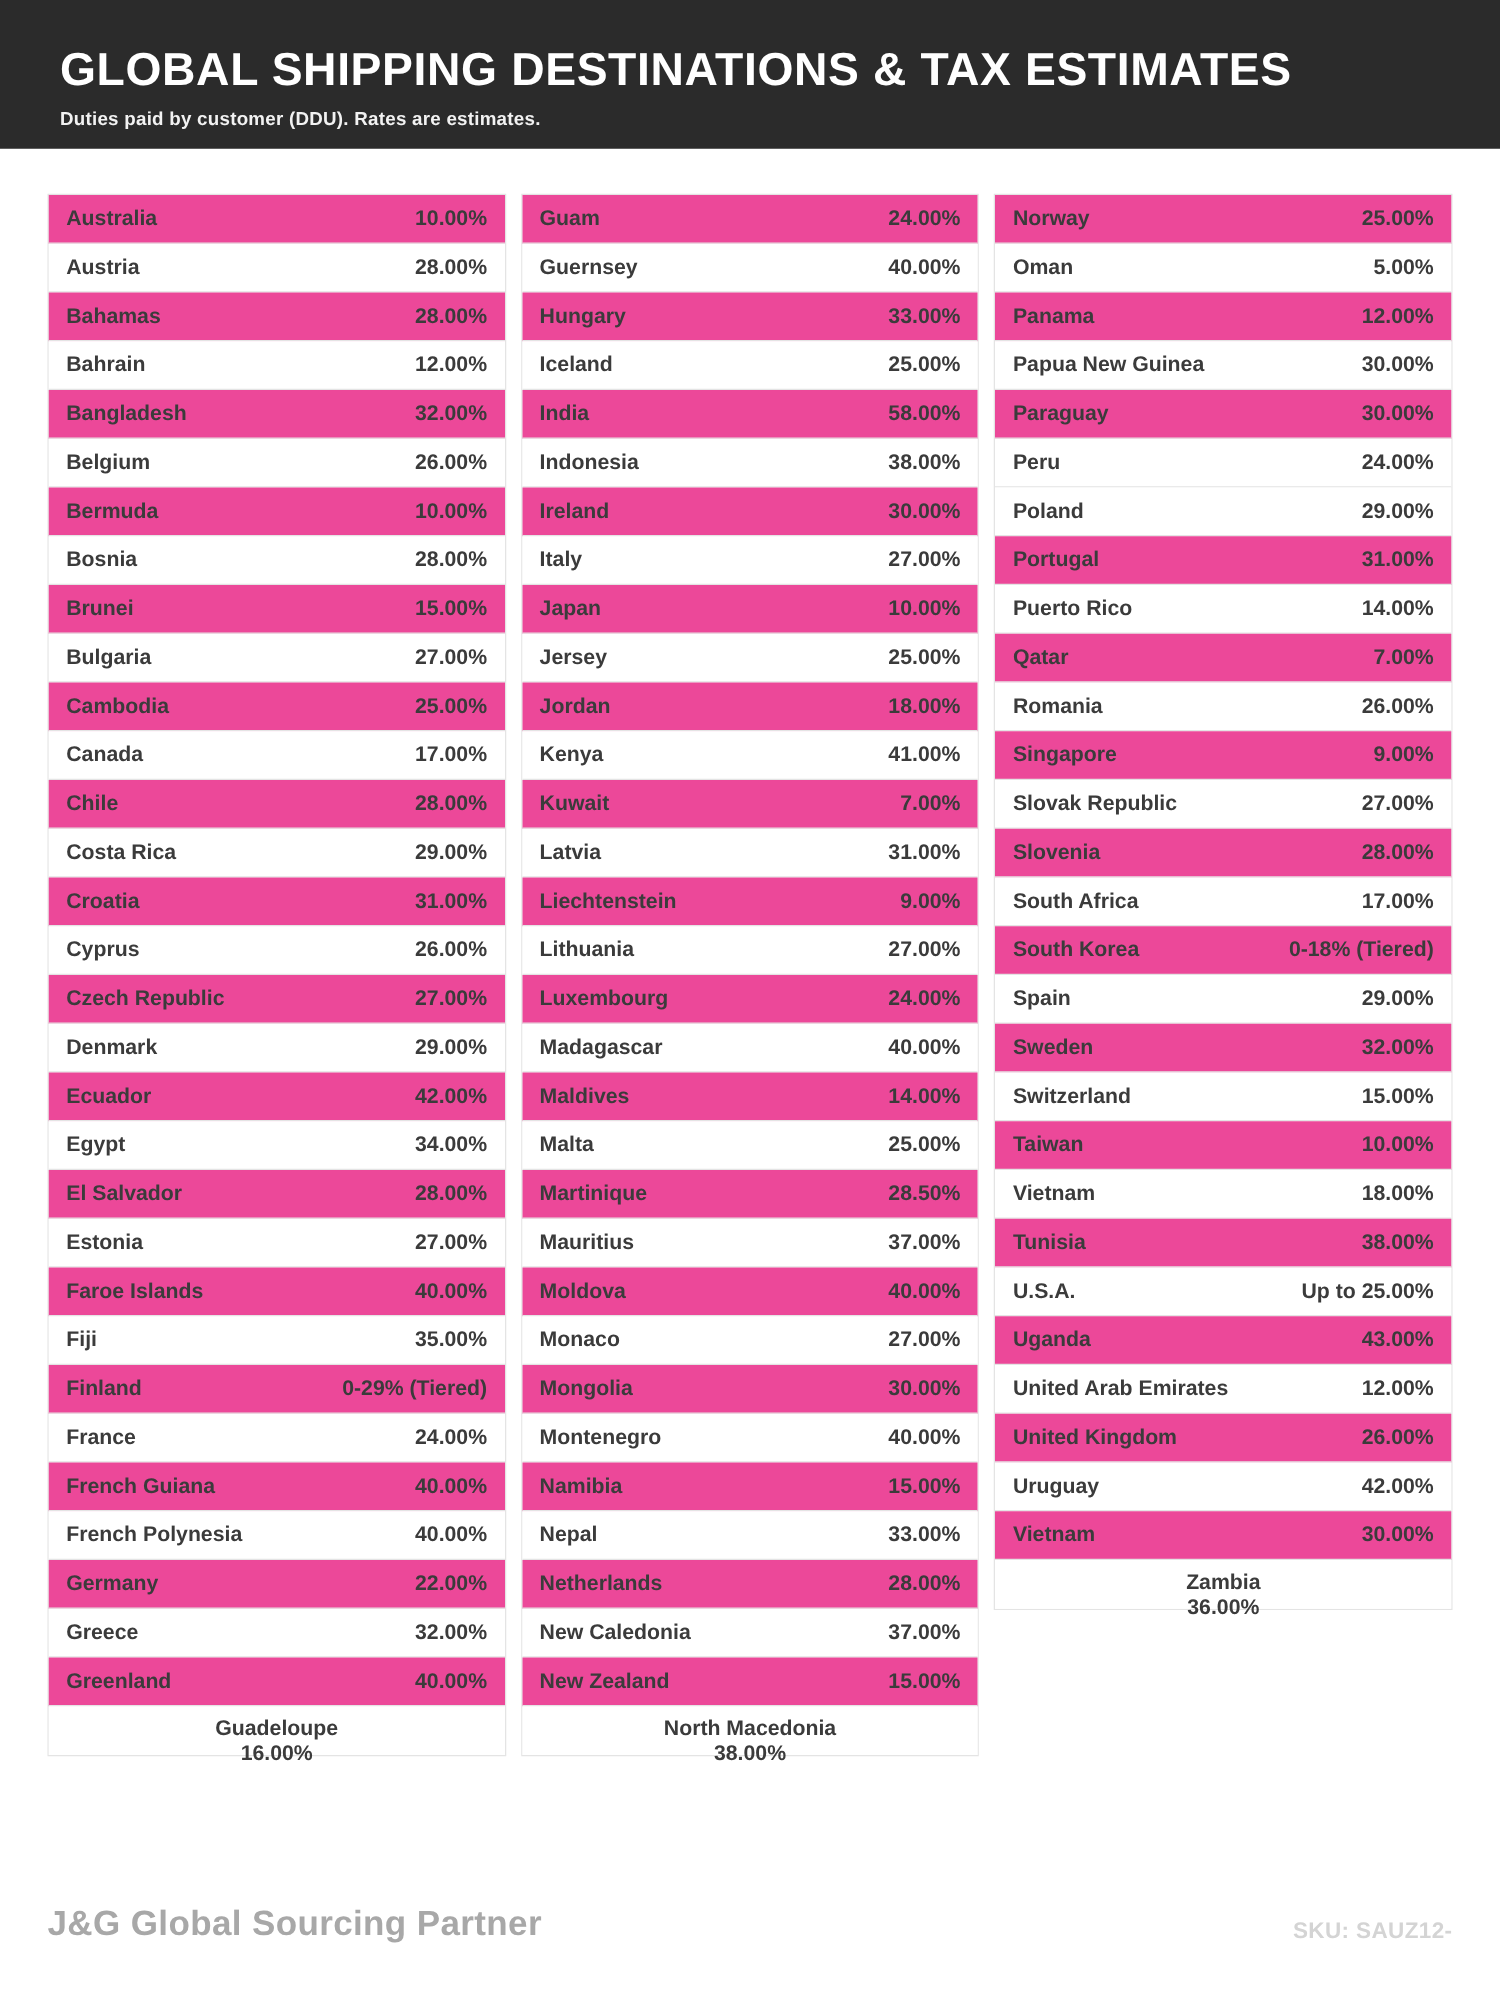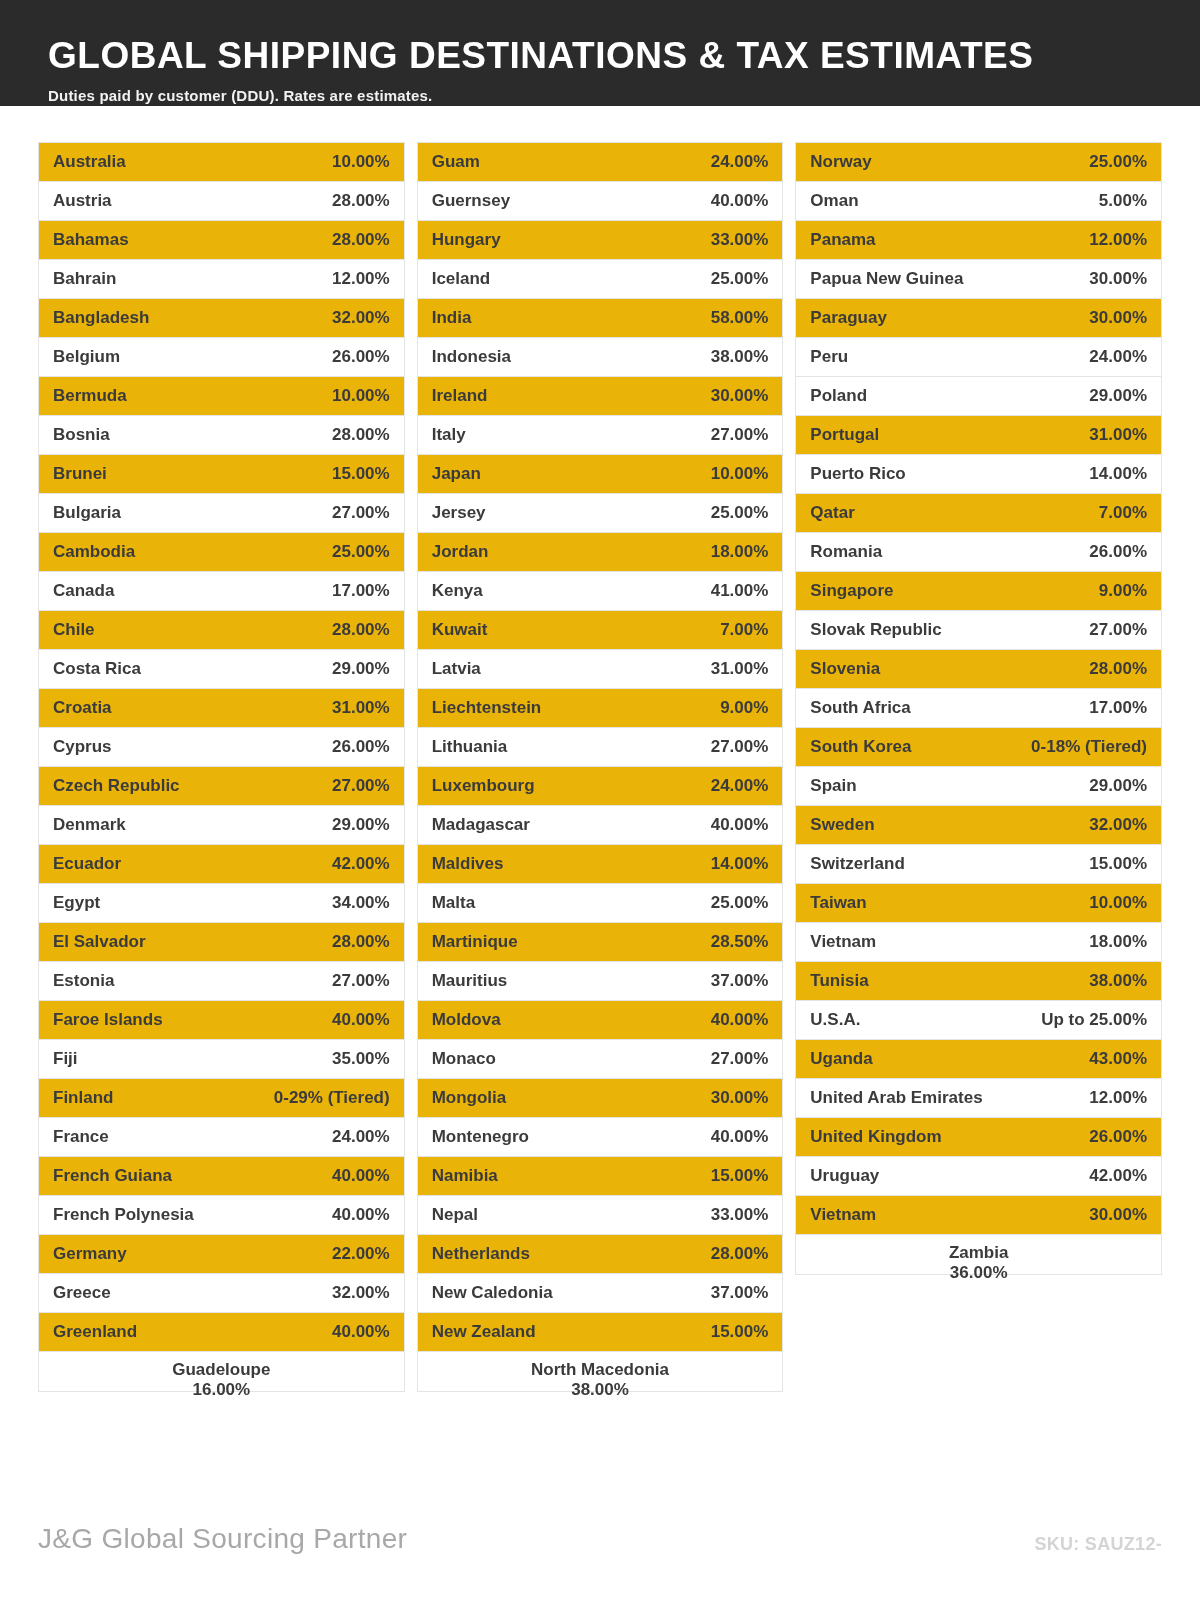--- a/index.html
+++ b/index.html
@@ -9,21 +9,21 @@
     height: 1600px;
     position: relative;
     font-family: "Liberation Sans", "DejaVu Sans", sans-serif;
     color: #3b3b3b;
     overflow: hidden;
   }
   .header {
     background: #2b2b2b;
     color: #ffffff;
     padding: 36px 48px 30px 48px;
-    height: 106px;
+    height: 119px;
   }
   .header .title {
     font-size: 37px;
     font-weight: bold;
     letter-spacing: 0.5px;
     line-height: 1.1;
   }
   .header .subtitle {
     font-size: 15px;
     font-weight: bold;
@@ -45,21 +45,21 @@
   .row {
     display: flex;
     justify-content: space-between;
     align-items: center;
     padding: 8px 14px;
     height: 39px;
     border-bottom: 1px solid #e4e4e4;
     background: #ffffff;
   }
   .row:last-child { border-bottom: none; flex-direction: column; }
-  .row.alt { background: #eab308; }
+  .row.alt { background: #ec4899; }
   .country {
     font-size: 17px;
     font-weight: bold;
     color: #3b3b3b;
     white-space: nowrap;
   }
   .rate {
     font-size: 17px;
     font-weight: bold;
     color: #3b3b3b;
@@ -70,21 +70,21 @@
     position: absolute;
     left: 38px;
     right: 38px;
     bottom: 45px;
     display: flex;
     justify-content: space-between;
     align-items: flex-end;
   }
   .brand {
     font-size: 28px;
-    font-weight: normal;
+    font-weight: bold;
     color: #a8a8a8;
     letter-spacing: 0.3px;
   }
   .sku {
     font-size: 18px;
     font-weight: bold;
     color: #d4d4d4;
     letter-spacing: 0.3px;
   }
 </style>

